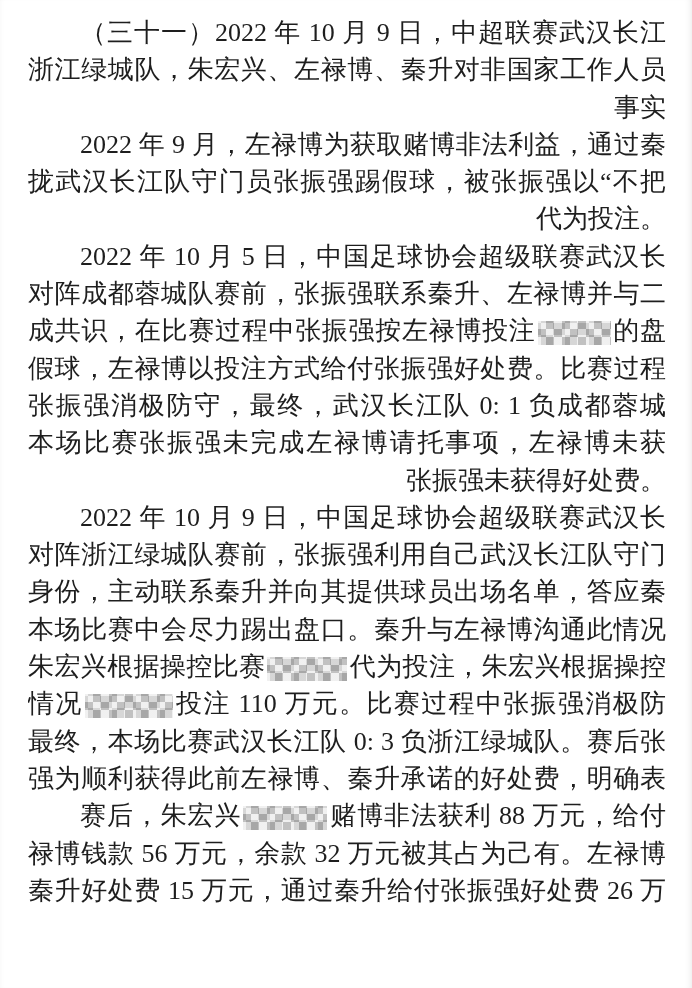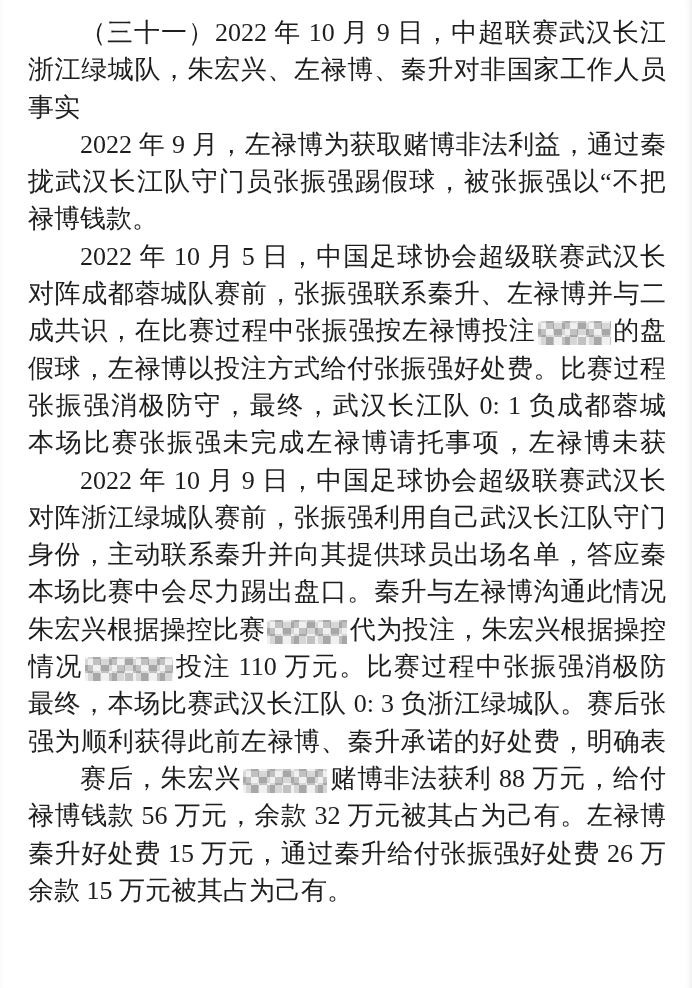--- a/index.html
+++ b/index.html
@@ -23,21 +23,21 @@
     top: 14px;
     left: 28px;
     right: 26px;
     color: #1e1e1e;
     font-size: 26px;
   }
   .line {
     height: 37.3px;
     line-height: 37.3px;
     white-space: nowrap;
-    text-align: left;
+    text-align: right;
   }
   .line.full {
     text-align: justify;
     text-align-last: justify;
     white-space: normal;
     overflow: hidden;
   }
   .line.indent {
     text-indent: 2em;
   }
@@ -55,33 +55,33 @@
 </head>
 <body>
 
 <div class="page">
   <div class="doc" id="doc">
       <div class="line indent full"><span>（三十一）2022 年 10 月 9 日，中超联赛武汉长江队对阵</span></div>
       <div class="line full"><span>浙江绿城队，朱宏兴、左禄博、秦升对非国家工作人员行贿</span></div>
       <div class="line"><span>事实</span></div>
       <div class="line indent full"><span>2022 年 9 月，左禄博为获取赌博非法利益，通过秦升拉</span></div>
       <div class="line full"><span>拢武汉长江队守门员张振强踢假球，被张振强以“不把握”</span></div>
-      <div class="line"><span>禄博钱款。</span></div>
+      <div class="line"><span>代为投注。</span></div>
       <div class="line indent full"><span>2022 年 10 月 5 日，中国足球协会超级联赛武汉长江队</span></div>
       <div class="line full"><span>对阵成都蓉城队赛前，张振强联系秦升、左禄博并与二人达</span></div>
       <div class="line full"><span>成共识，在比赛过程中张振强按左禄博投注</span><span class="mosaic" style="width: 73px;"></span><span>的盘口踢</span></div>
       <div class="line full"><span>假球，左禄博以投注方式给付张振强好处费。比赛过程中，</span></div>
       <div class="line full"><span>张振强消极防守，最终，武汉长江队 0: 1 负成都蓉城队。</span></div>
       <div class="line full"><span>本场比赛张振强未完成左禄博请托事项，左禄博未获利，故</span></div>
+      <div class="line"><span>张振强未获得好处费。</span></div>
       <div class="line indent full"><span>2022 年 10 月 9 日，中国足球协会超级联赛武汉长江队</span></div>
       <div class="line full"><span>对阵浙江绿城队赛前，张振强利用自己武汉长江队守门员的</span></div>
       <div class="line full"><span>身份，主动联系秦升并向其提供球员出场名单，答应秦升在</span></div>
       <div class="line full"><span>本场比赛中会尽力踢出盘口。秦升与左禄博沟通此情况后，</span></div>
       <div class="line full"><span>朱宏兴根据操控比赛</span><span class="mosaic" style="width: 80px;"></span><span>代为投注，朱宏兴根据操控比赛</span></div>
       <div class="line full"><span>情况</span><span class="mosaic" style="width: 88px;"></span><span>投注 110 万元。比赛过程中张振强消极防守，</span></div>
       <div class="line full"><span>最终，本场比赛武汉长江队 0: 3 负浙江绿城队。赛后张振</span></div>
       <div class="line full"><span>强为顺利获得此前左禄博、秦升承诺的好处费，明确表示第</span></div>
       <div class="line indent full"><span>赛后，朱宏兴</span><span class="mosaic" style="width: 84px;"></span><span>赌博非法获利 88 万元，给付左</span></div>
       <div class="line full"><span>禄博钱款 56 万元，余款 32 万元被其占为己有。左禄博给付</span></div>
       <div class="line full"><span>秦升好处费 15 万元，通过秦升给付张振强好处费 26 万元，</span></div>
-      <div class="line"><span>余款 15 万元被其占为己有。</span></div>
     </div>
 </div>
 
 </body></html>

